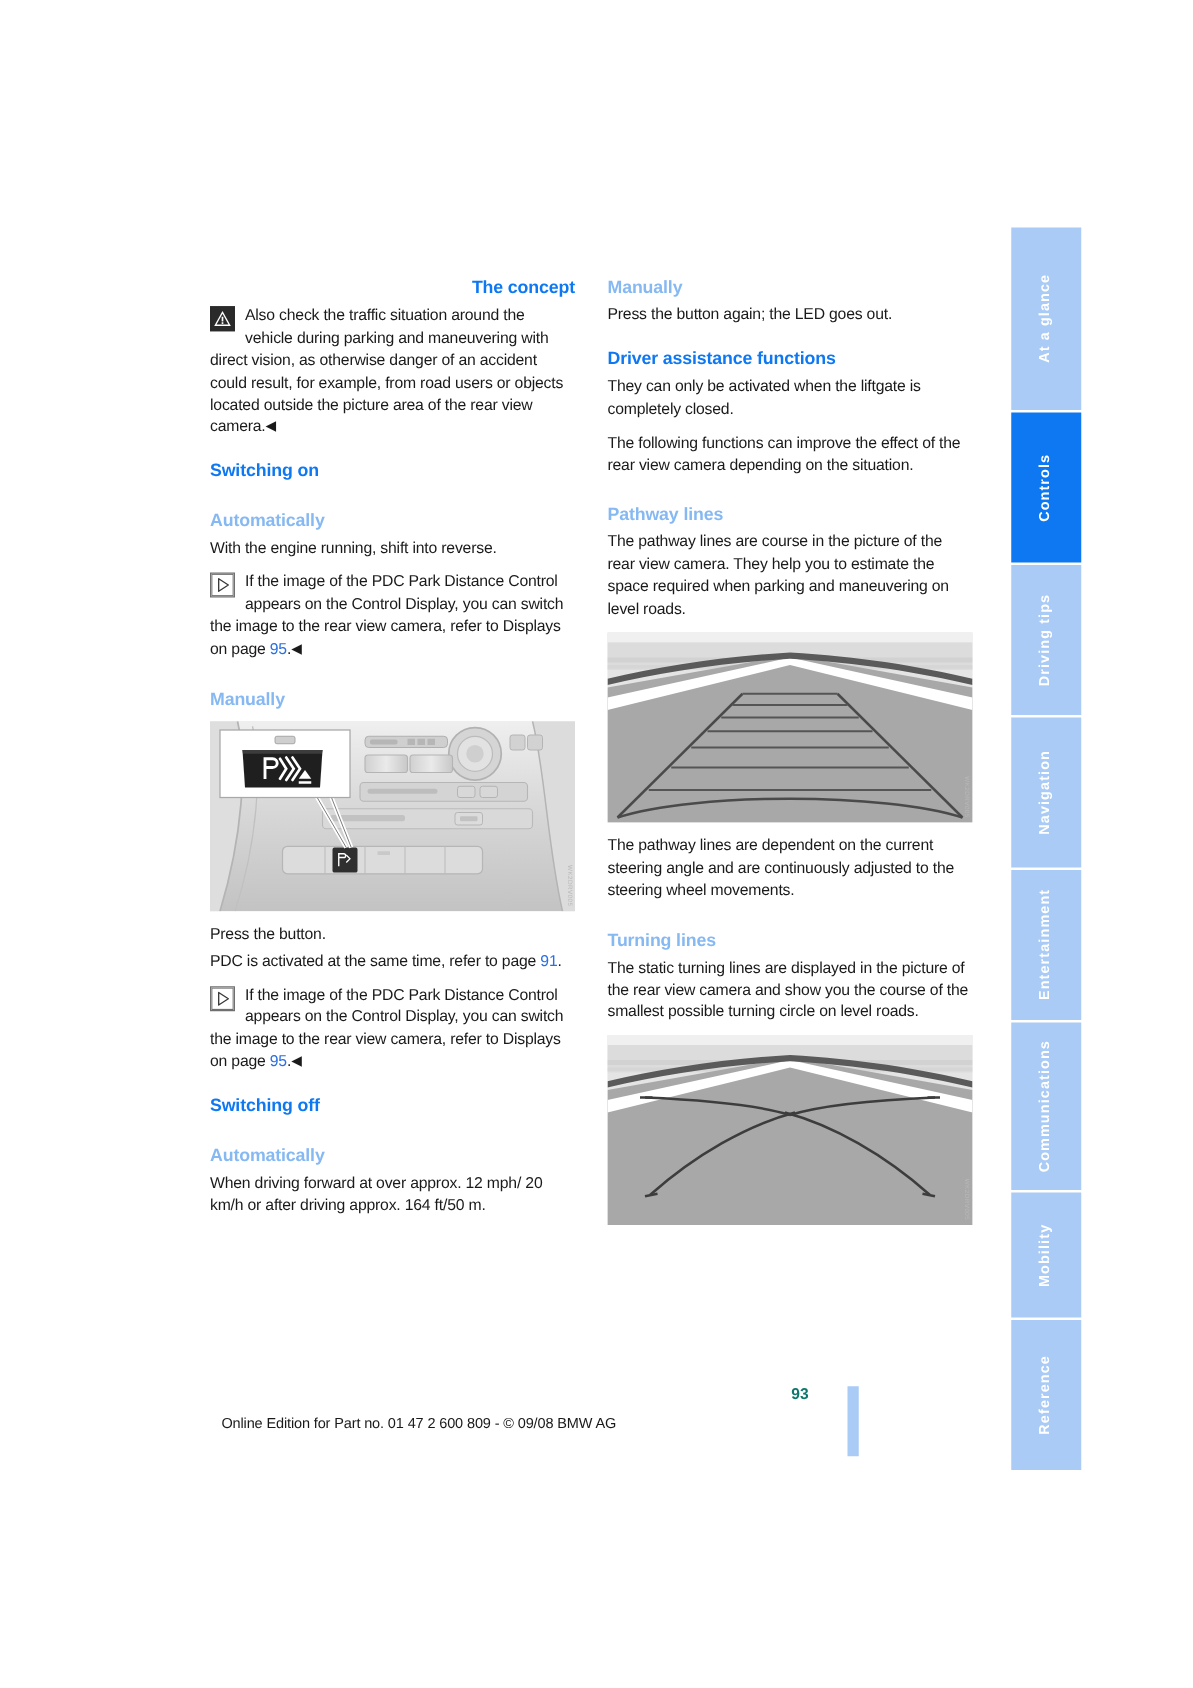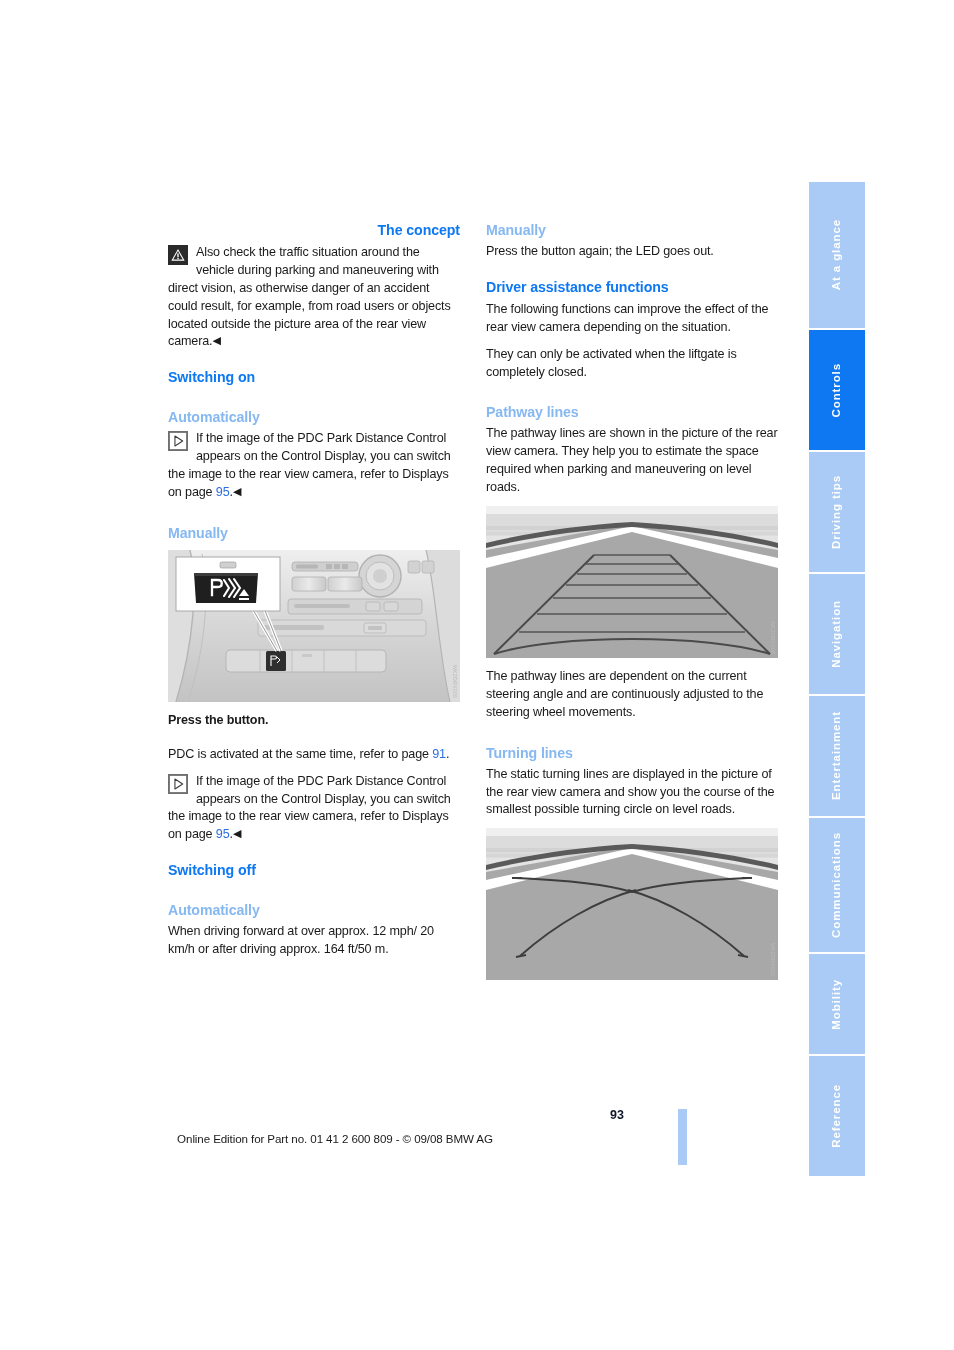--- a/index.html
+++ b/index.html
@@ -96,21 +96,21 @@
     line-height: 1.2;
   }
   h3.subhead.first { margin-top: 0; }
   p.body {
     font-size: 12.6px;
     line-height: 1.42;
     margin: 0 0 9px 0;
     color: #1a1a1a;
     letter-spacing: -0.15px;
   }
-  p.body.tight { margin-bottom: 16px; font-weight: bold; }
+  p.body.tight { margin-bottom: 4px; }
   .pageref { color: #2b6fe0; }
 
   
   .noteblock {
     font-size: 12.6px;
     line-height: 1.42;
     margin: 0 0 9px 0;
     letter-spacing: -0.15px;
     position: relative;
   }
@@ -163,24 +163,24 @@
     position: absolute;
     left: 0;
     top: 1108px;
     width: 954px;
   }
   #page-number {
     position: absolute;
     left: 610px;
     top: 0px;
     width: 60px;
-    text-align: left;
+    text-align: center;
     font-size: 12.5px;
     font-weight: bold;
-    color: #0f172a;
+    color: #0f766e;
   }
   #footer-rule {
     position: absolute;
     left: 678px;
     top: 1px;
     width: 9px;
     height: 56px;
     background: #a9cbf5;
   }
   #footer-text {
@@ -242,20 +242,21 @@
             <rect x="9.25" y="8.2" width="1.5" height="4.2" fill="#ffffff"></rect>
             <rect x="9.25" y="13.1" width="1.5" height="1.5" fill="#ffffff"></rect>
           </svg>
         </span>
         <span>Also check the traffic situation around the vehicle during parking and maneuvering with direct vision, as otherwise danger of an accident could result, for example, from road users or objects located outside the picture area of the rear view camera.</span><span class="note-end">◀</span>
       </div>
 
       <h2 class="head">Switching on</h2>
 
       <h3 class="subhead">Automatically</h3>
+      <p class="body">With the engine running, shift into reverse.</p>
 
       <div class="noteblock">
         <span class="note-icon info">
           <svg viewBox="0 0 20 20" aria-hidden="true">
             <rect x="0.5" y="0.5" width="19" height="19" fill="#ffffff" stroke="#6f6f6f" stroke-width="1"></rect>
             <polygon points="6.6,4.4 15.2,10 6.6,15.6" fill="none" stroke="#3a3a3a" stroke-width="1.2" stroke-linejoin="round"></polygon>
           </svg>
         </span>
         <span>If the image of the PDC Park Distance Control appears on the Control Display, you can switch the image to the rear view camera, refer to Displays on page </span><span class="pageref">95</span><span>.</span><span class="note-end">◀</span>
       </div>
@@ -365,25 +366,25 @@
       <h3 class="subhead">Automatically</h3>
       <p class="body">When driving forward at over approx. 12 mph/ 20 km/h or after driving approx. 164 ft/50 m.</p>
     </div>
 
     <div class="col" id="col-right">
 
       <h3 class="subhead first">Manually</h3>
       <p class="body">Press the button again; the LED goes out.</p>
 
       <h2 class="head">Driver assistance functions</h2>
+      <p class="body">They can only be activated when the liftgate is completely closed.</p>
       <p class="body">The following functions can improve the effect of the rear view camera depending on the situation.</p>
-      <p class="body">They can only be activated when the liftgate is completely closed.</p>
 
       <h3 class="subhead">Pathway lines</h3>
-      <p class="body">The pathway lines are shown in the picture of the rear view camera. They help you to estimate the space required when parking and maneuvering on level roads.</p>
+      <p class="body">The pathway lines are course in the picture of the rear view camera. They help you to estimate the space required when parking and maneuvering on level roads.</p>
 
       <div class="figure fig-cam">
         <svg viewBox="0 0 292 152" preserveAspectRatio="none" aria-hidden="true">
 
           <rect x="0" y="0" width="292" height="152" fill="#e4e4e4"></rect>
           <rect x="0" y="0" width="292" height="8" fill="#f0f0f0"></rect>
 
           <rect x="0" y="8" width="292" height="22" fill="#dcdcdc"></rect>
           <rect x="0" y="20" width="292" height="4" fill="#d2d2d2"></rect>
           <rect x="0" y="26" width="292" height="3" fill="#d6d6d6"></rect>
@@ -445,16 +446,16 @@
           <line x1="266" y1="50" x2="256" y2="50" stroke="#3d3d3d" stroke-width="2"></line>
         </svg>
         <span class="fig-code">WK2DRV005</span>
       </div>
     </div>
   </div>
 
   <div id="footer">
     <div id="page-number">93</div>
     <div id="footer-rule"></div>
-    <div id="footer-text">Online Edition for Part no. 01 41 2 600 809 - © 09/08 BMW AG</div>
+    <div id="footer-text">Online Edition for Part no. 01 47 2 600 809 - © 09/08 BMW AG</div>
   </div>
 
 </div>
 
 </body></html>

